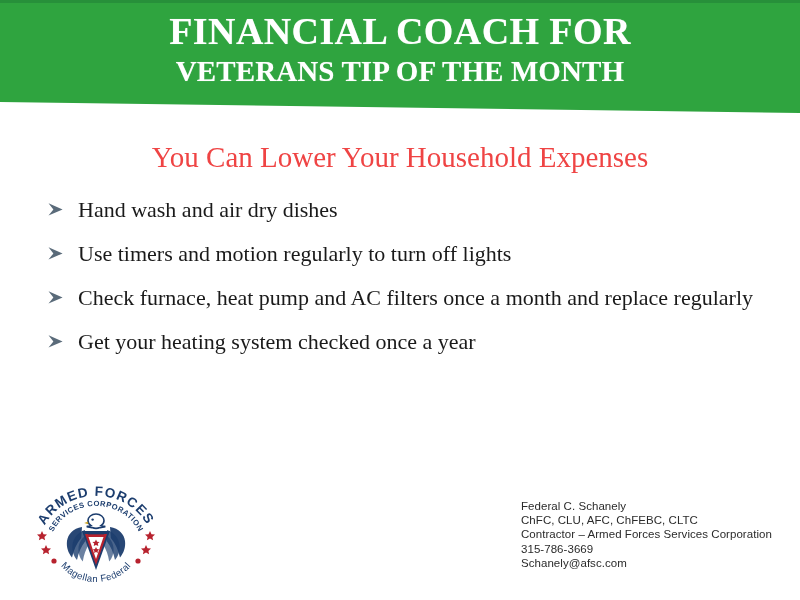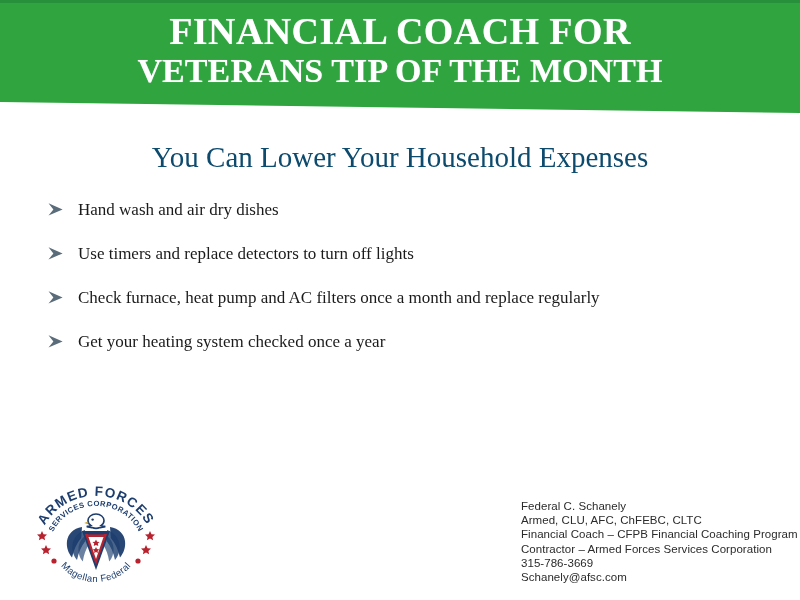--- a/index.html
+++ b/index.html
@@ -55,52 +55,52 @@
     font-size: 38px;
     line-height: 40px;
     letter-spacing: 0.4px;
     text-shadow: 0 0 1px rgba(255,255,255,0.45);
   }
   #header-title .line {
     display: block;
     white-space: nowrap;
   }
   #header-title .line.l2 {
-    font-size: 34px;
+    font-size: 29px;
     letter-spacing: 0.1px;
   }
 
   
   #slide-subtitle {
     position: absolute;
     left: 0;
     top: 140px;
     width: 800px;
     text-align: center;
-    color: #0c4a6e;
+    color: #ef4444;
     font-family: "Liberation Serif", serif;
     font-size: 29px;
     line-height: 34px;
     white-space: nowrap;
   }
 
   
   #bullet-list {
     position: absolute;
     left: 46px;
     top: 196px;
     width: 730px;
   }
   .bullet-row {
     position: relative;
     padding-left: 32px;
     margin-bottom: 17px;
     color: #1a1a1a;
     font-family: "Liberation Serif", serif;
-    font-size: 17px;
+    font-size: 22px;
     line-height: 27px;
   }
   .bullet-row:last-child { margin-bottom: 4px; }
   .bullet-marker {
     position: absolute;
     left: 0;
     top: 4px;
     width: 20px;
     height: 19px;
     display: block;
@@ -160,21 +160,21 @@
       </span>
       <span class="bullet-text">Hand wash and air dry dishes</span>
     </div>
 
     <div class="bullet-row">
       <span class="bullet-marker">
         <svg width="20" height="19" viewBox="0 0 20 19" aria-hidden="true">
           <path d="M2.5 3.2 L16.6 9.4 L2.5 15.6 L7.4 9.4 Z" fill="#5A6B7A"></path>
         </svg>
       </span>
-      <span class="bullet-text">Use timers and replace detectors to turn off lights</span>
+      <span class="bullet-text">Use timers and motion regularly to turn off lights</span>
     </div>
 
 
     <div class="bullet-row">
       <span class="bullet-marker">
         <svg width="20" height="19" viewBox="0 0 20 19" aria-hidden="true">
           <path d="M2.5 3.2 L16.6 9.4 L2.5 15.6 L7.4 9.4 Z" fill="#5A6B7A"></path>
         </svg>
       </span>
       <span class="bullet-text">Check furnace, heat pump and AC filters once a month and replace regularly</span>
@@ -251,20 +251,19 @@
           <path d="M74,55.4 l1.1,2.3 2.5,0.3 -1.8,1.6 0.5,2.5 -2.3,-1.2 -2.3,1.2 0.5,-2.5 -1.8,-1.6 2.5,-0.3 Z"></path>
           <path d="M74,63.0 l1.0,2.1 2.3,0.3 -1.7,1.5 0.4,2.2 -2.0,-1.1 -2.0,1.1 0.4,-2.2 -1.7,-1.5 2.3,-0.3 Z"></path>
         </g>
         <rect x="66" y="47.2" width="16" height="3.2" fill="#1C3D6E"></rect>
       </g>
     </svg>
   </div>
 
   <div id="contact-block">
     <span class="contact-line">Federal C. Schanely</span>
-    <span class="contact-line">Armed, CLU, AFC, ChFEBC, CLTC</span>
-    <span class="contact-line">Financial Coach – CFPB Financial Coaching Program</span>
+    <span class="contact-line">ChFC, CLU, AFC, ChFEBC, CLTC</span>
     <span class="contact-line">Contractor – Armed Forces Services Corporation</span>
     <span class="contact-line">315-786-3669</span>
     <span class="contact-line">Schanely@afsc.com</span>
   </div>
 
 </div>
 
 </body></html>

